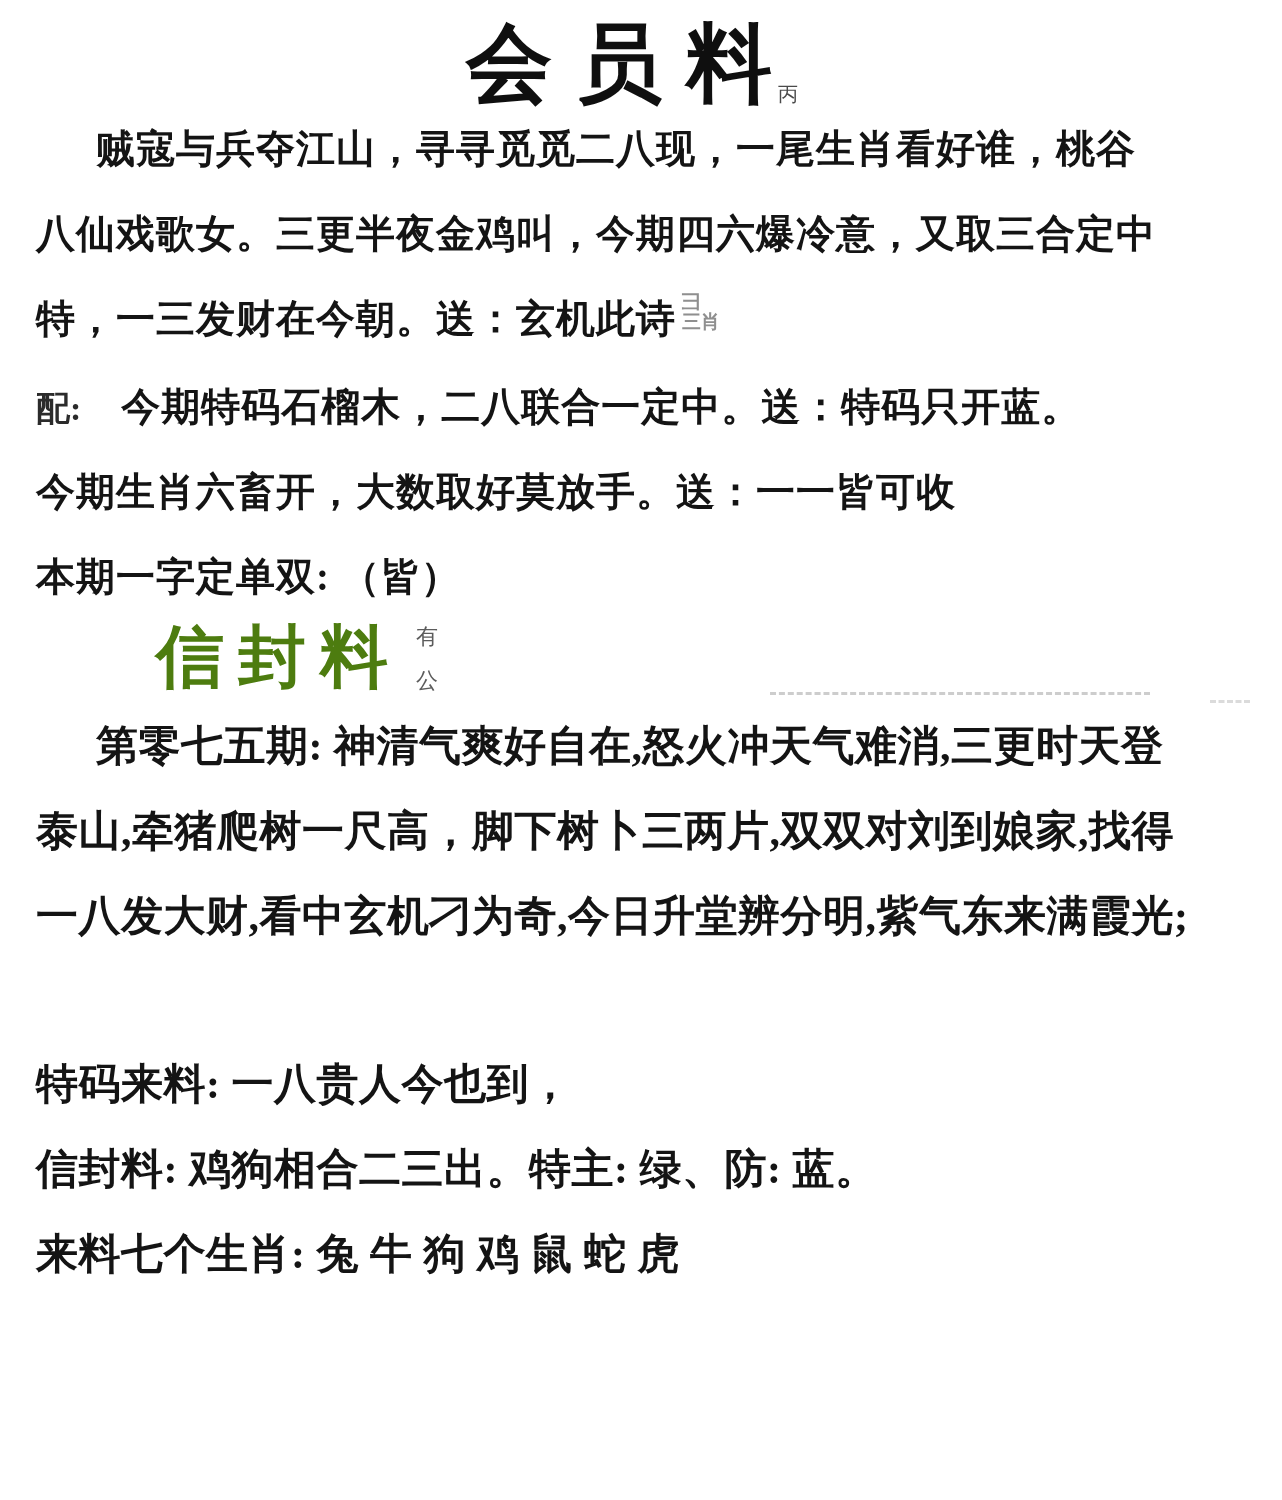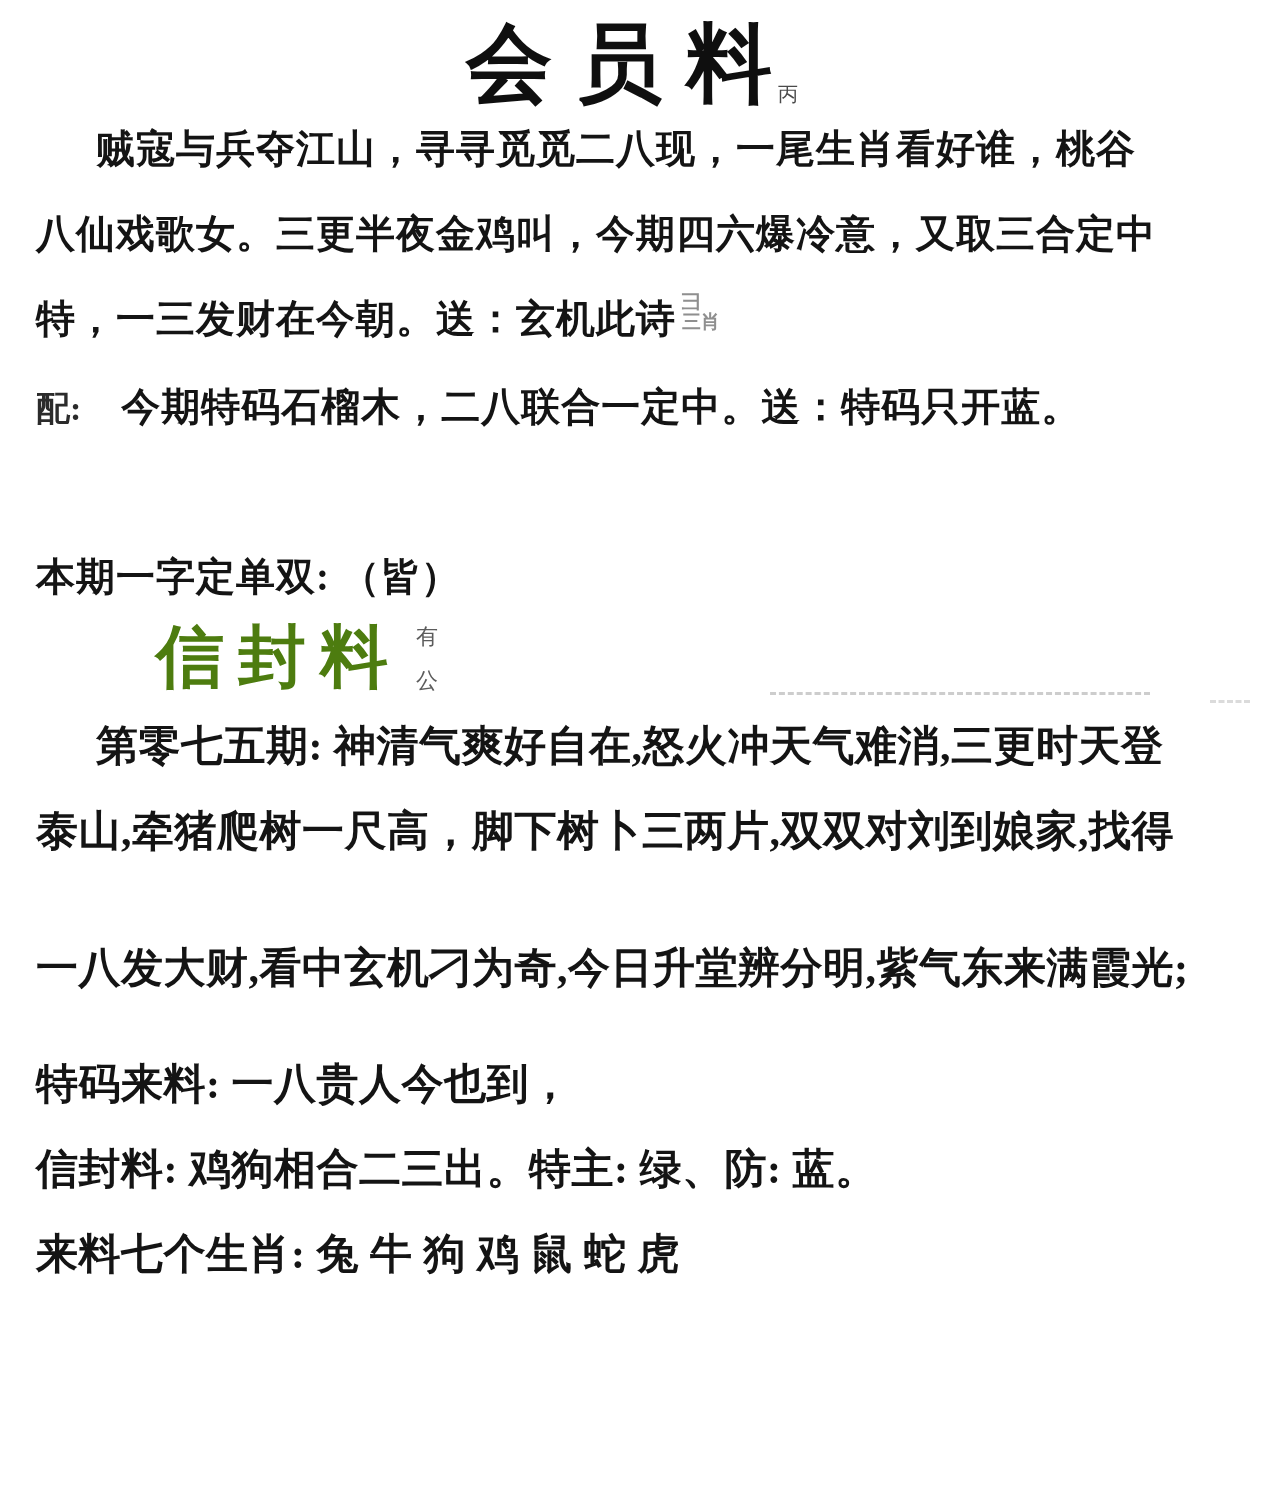--- a/index.html
+++ b/index.html
@@ -102,35 +102,36 @@
   </div>
 
   <div class="line v1 indent" style="top:122px;">贼寇与兵夺江山，寻寻觅觅二八现，一尾生肖看好谁，桃谷</div>
   <div class="line v1" style="top:207px;">八仙戏歌女。三更半夜金鸡叫，今期四六爆冷意，又取三合定中</div>
   <div class="line v1" style="top:292px;">
     <span>特，一三发财在今朝。送：玄机此诗</span><span class="faint-mark"><span>彐</span><br><span>三肖</span></span>
   </div>
   <div class="line v1" style="top:380px;">
     <span class="small-prefix">配:</span><span>今期特码石榴木，二八联合一定中。送：特码只开蓝。</span>
   </div>
+  <div class="line v1" style="top:465px;">今期生肖六畜开，大数取好莫放手。送：一一皆可收</div>
   <div class="line v1" style="top:550px;">本期一字定单双: （皆）</div>
 
   <div class="letter-row">
     <span class="letter-heading">信封料</span>
     <span class="letter-marks">
       <span>有</span>
       <span>公</span>
     </span>
   </div>
   <div class="dash-artifact"></div>
   <div class="dash-artifact2"></div>
 
   <div class="line v2 indent" style="top:718px;">第零七五期: 神清气爽好自在,怒火冲天气难消,三更时天登</div>
   <div class="line v2" style="top:803px;">泰山,牵猪爬树一尺高，脚下树卜三两片,双双对刘到娘家,找得</div>
-  <div class="line v2" style="top:940px;text-align:right;">一八发大财,看中玄机刁为奇,今日升堂辨分明,紫气东来满霞光;</div>
+  <div class="line v2" style="top:888px;text-align:right;">一八发大财,看中玄机刁为奇,今日升堂辨分明,紫气东来满霞光;</div>
 
   <div class="line v2" style="top:1056px;">特码来料: 一八贵人今也到，</div>
   <div class="line v2" style="top:1226px;">来料七个生肖:  兔 牛 狗  鸡 鼠 蛇 虎</div>
   <div class="line v2" style="top:1141px;">信封料:  鸡狗相合二三出。特主:  绿、防:  蓝。</div>
 
   <div class="smudge"></div>
 
 
   <div class="footer-headline">
     <span>快马加鞭</span><span class="footer-headline-mark">续</span>

